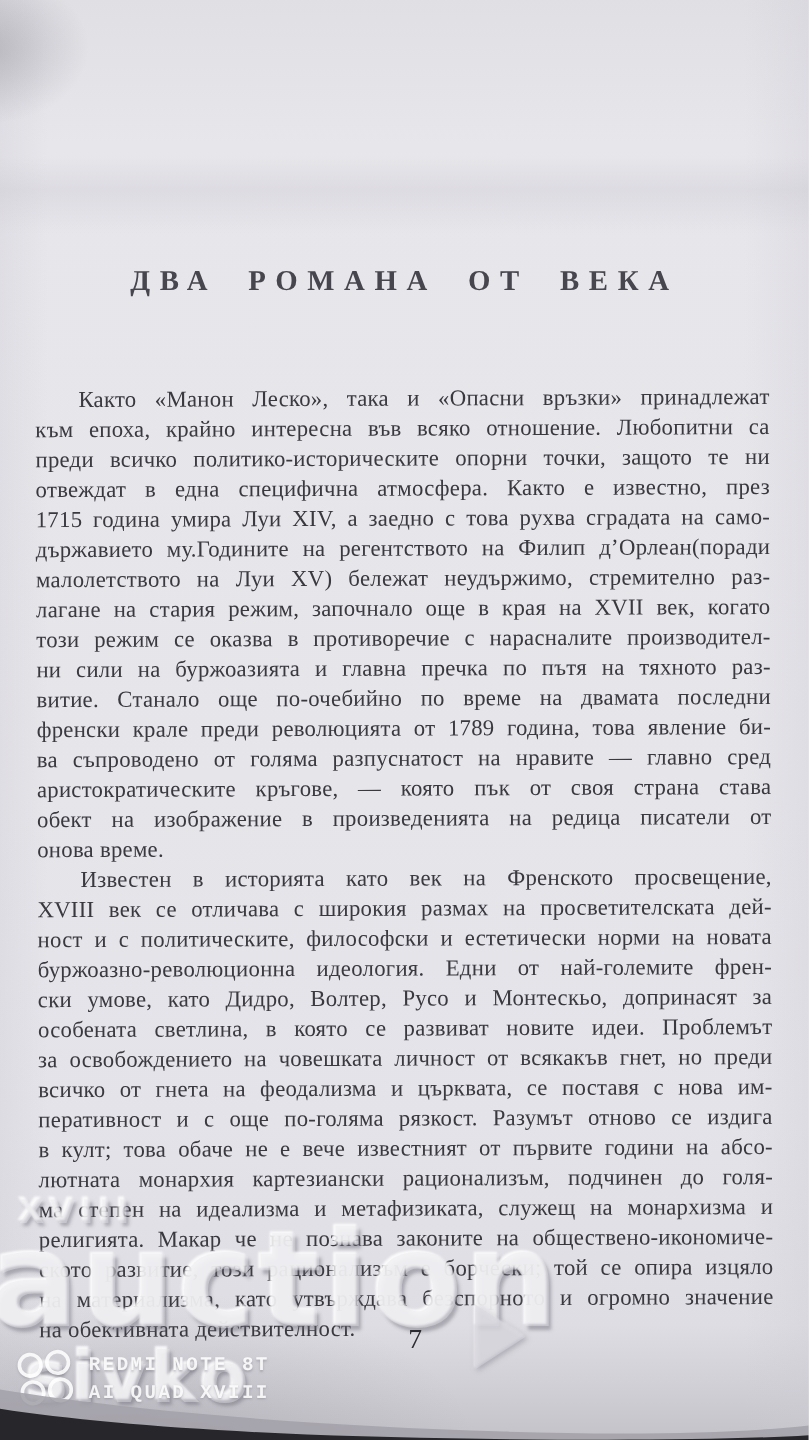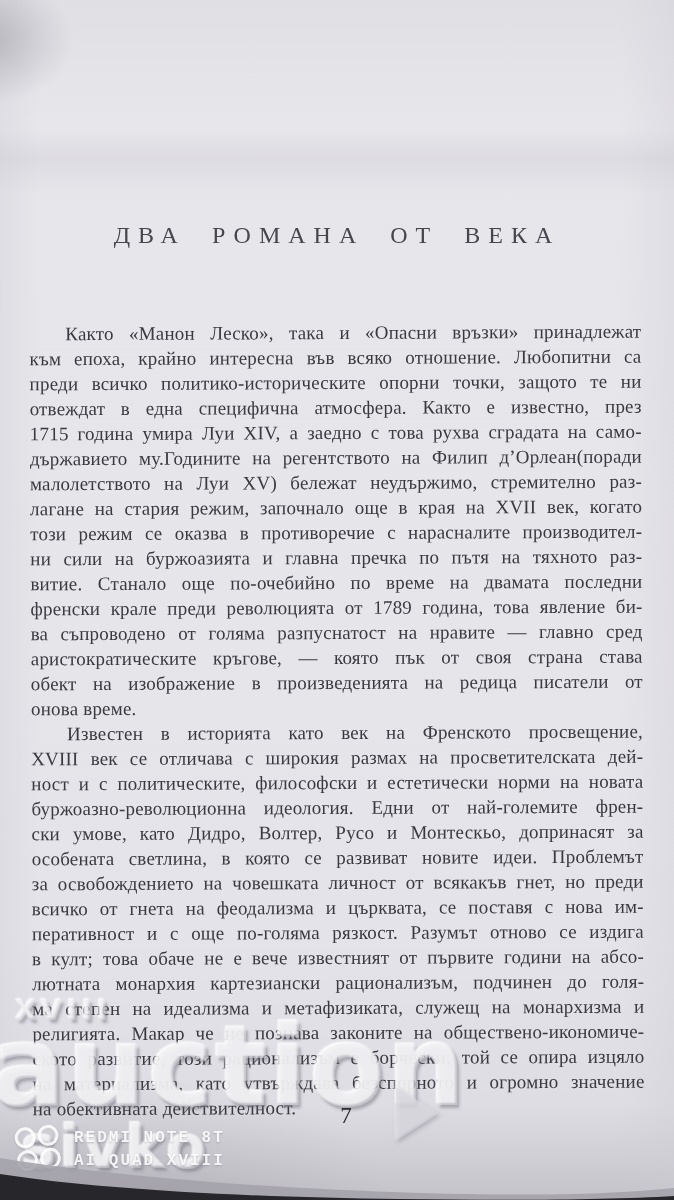--- a/index.html
+++ b/index.html
@@ -9,21 +9,21 @@
     font-family:"Liberation Serif",serif;}
   
   .paper-shading{position:absolute;inset:0;pointer-events:none;
     background:
       radial-gradient(ellipse 120px 90px at -10px 40px, rgba(130,128,138,.38), transparent 70%),
       linear-gradient(180deg, transparent 130px, rgba(198,196,204,.30) 158px, transparent 195px),
       radial-gradient(ellipse 420px 180px at 15% 100%, rgba(90,88,98,.18), transparent 70%),
       linear-gradient(90deg, rgba(200,198,206,.25) 0, transparent 40px, transparent 620px, rgba(205,203,211,.3) 674px);}
   
   .title{position:absolute;top:218px;left:0;width:674px;text-align:center;
-    color:#47464e;font-size:24px;line-height:34px;letter-spacing:8px;word-spacing:12px;font-weight:400;}
+    color:#47464e;font-size:24px;line-height:34px;letter-spacing:8px;word-spacing:12px;font-weight:700;}
   
   .bodytext{position:absolute;top:320px;left:31px;width:612px;transform:rotate(-0.25deg);
     color:#3a3940;font-size:19px;line-height:25px;letter-spacing:.2px;}
   .line{text-align:justify;text-align-last:justify;white-space:normal;height:25px;overflow:visible;}
   .line.indent{text-indent:36px;}
   .line.last{text-align-last:left;}
   .pagenum{position:absolute;top:1103px;left:0;width:692px;text-align:center;
     color:#2c2b32;font-size:23px;}
   
   .emboss{position:absolute;font-family:"DejaVu Sans",sans-serif;font-weight:bold;

